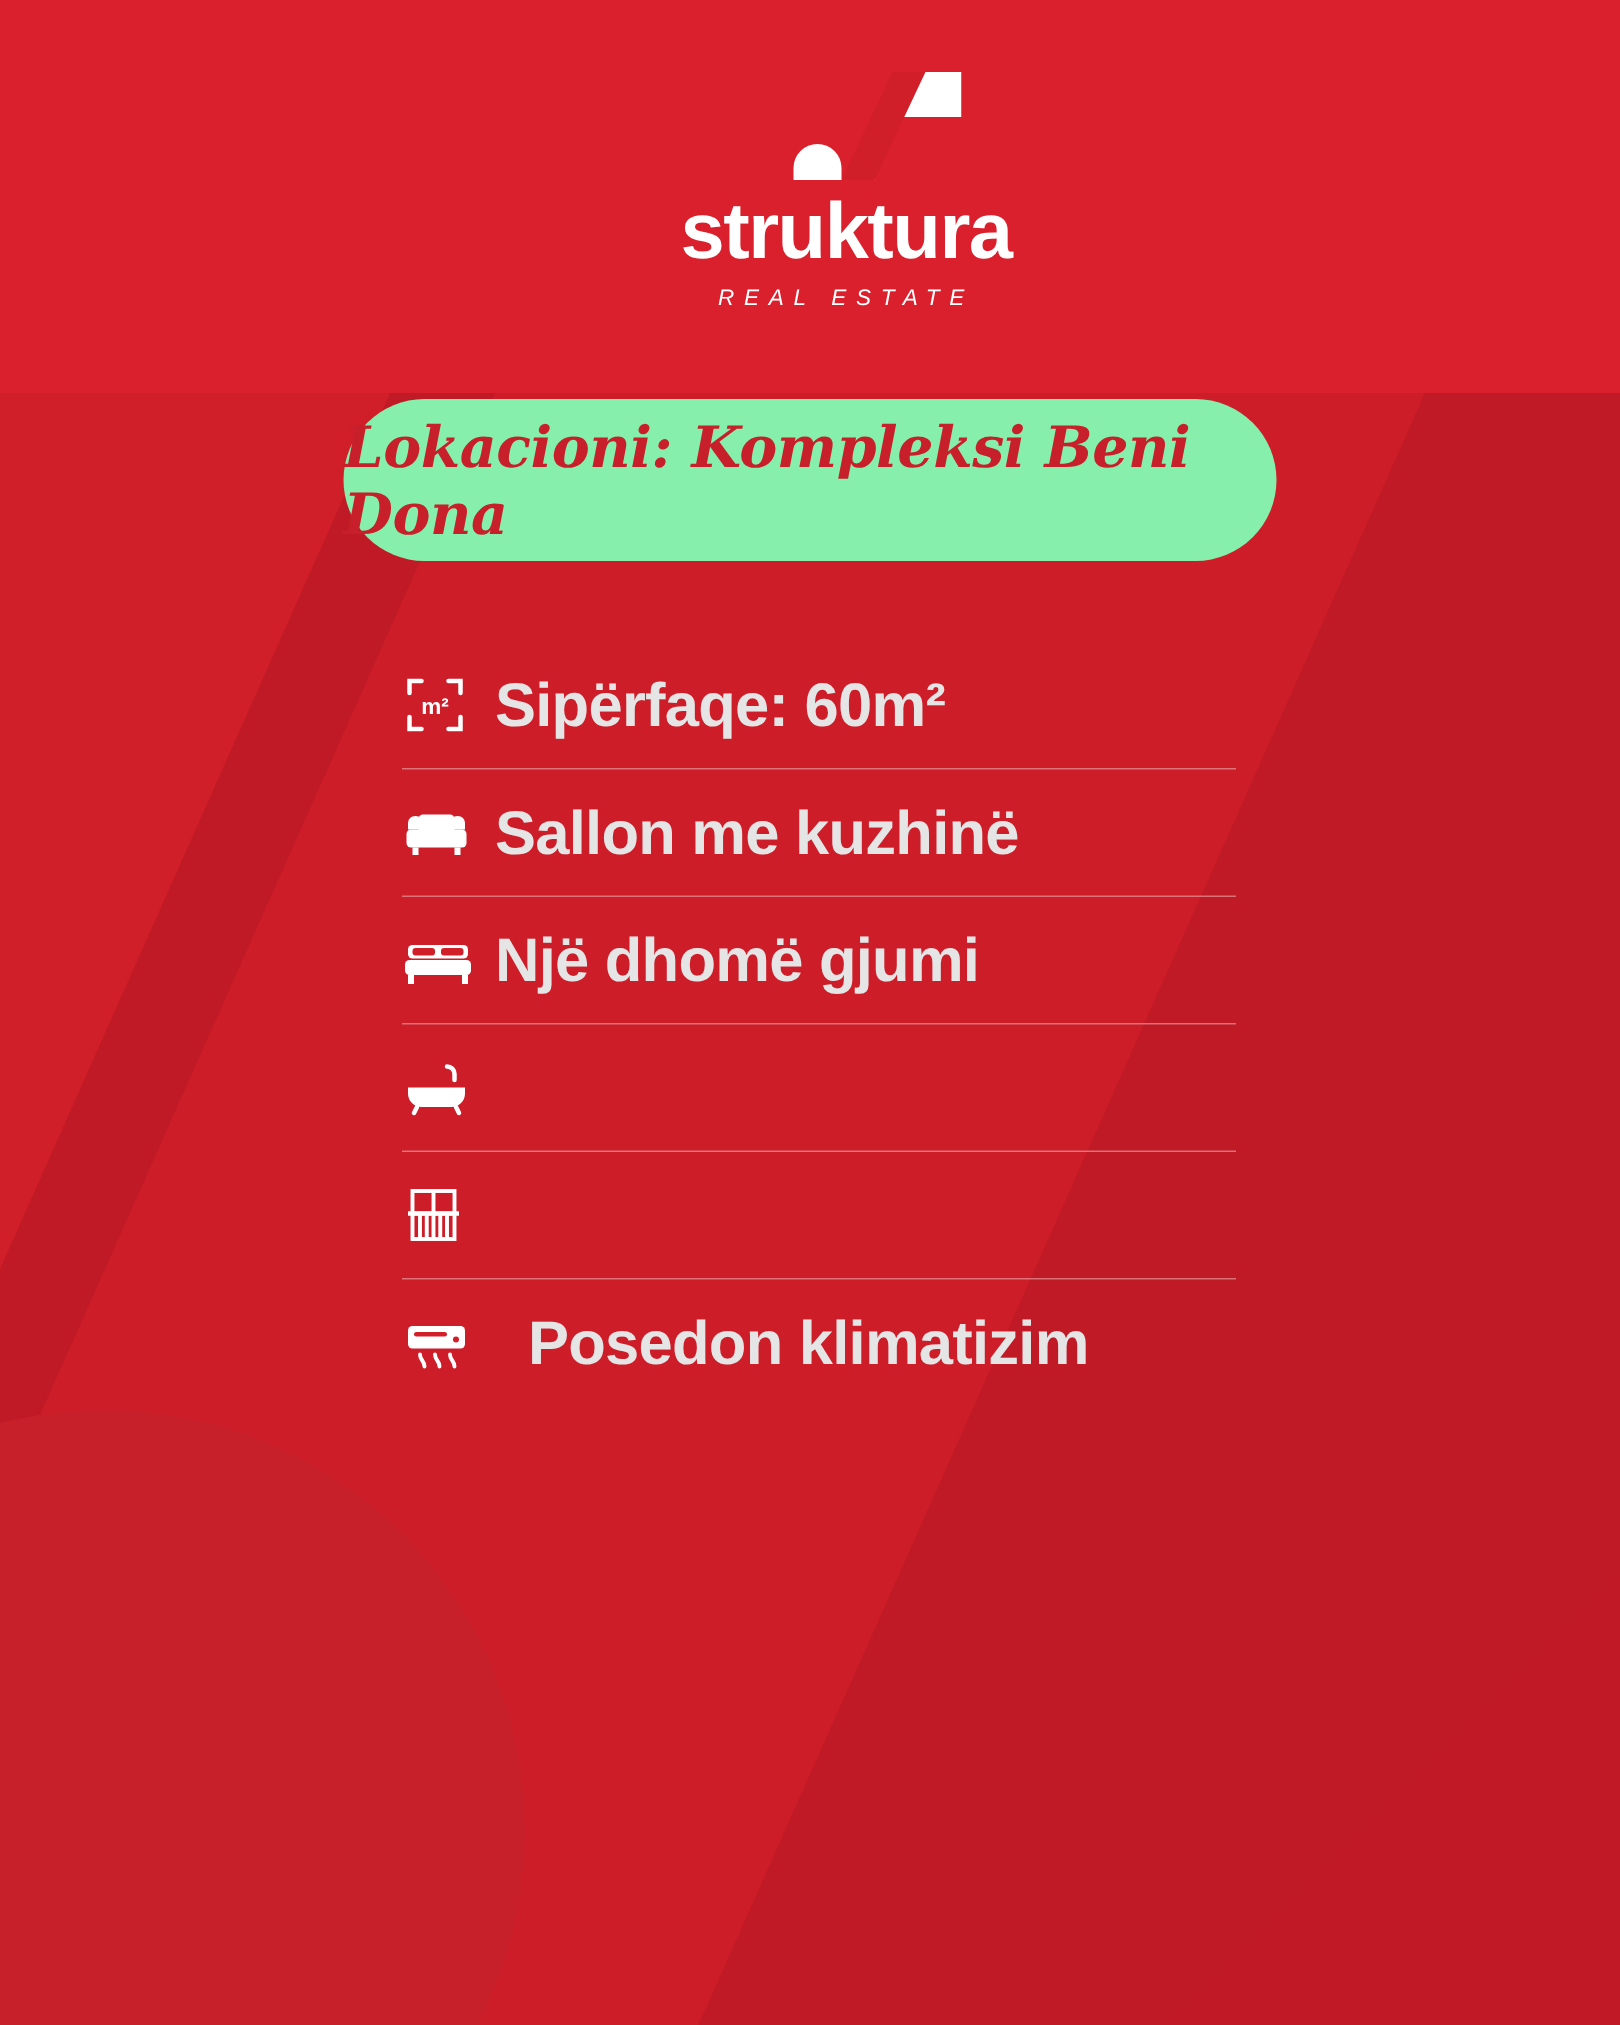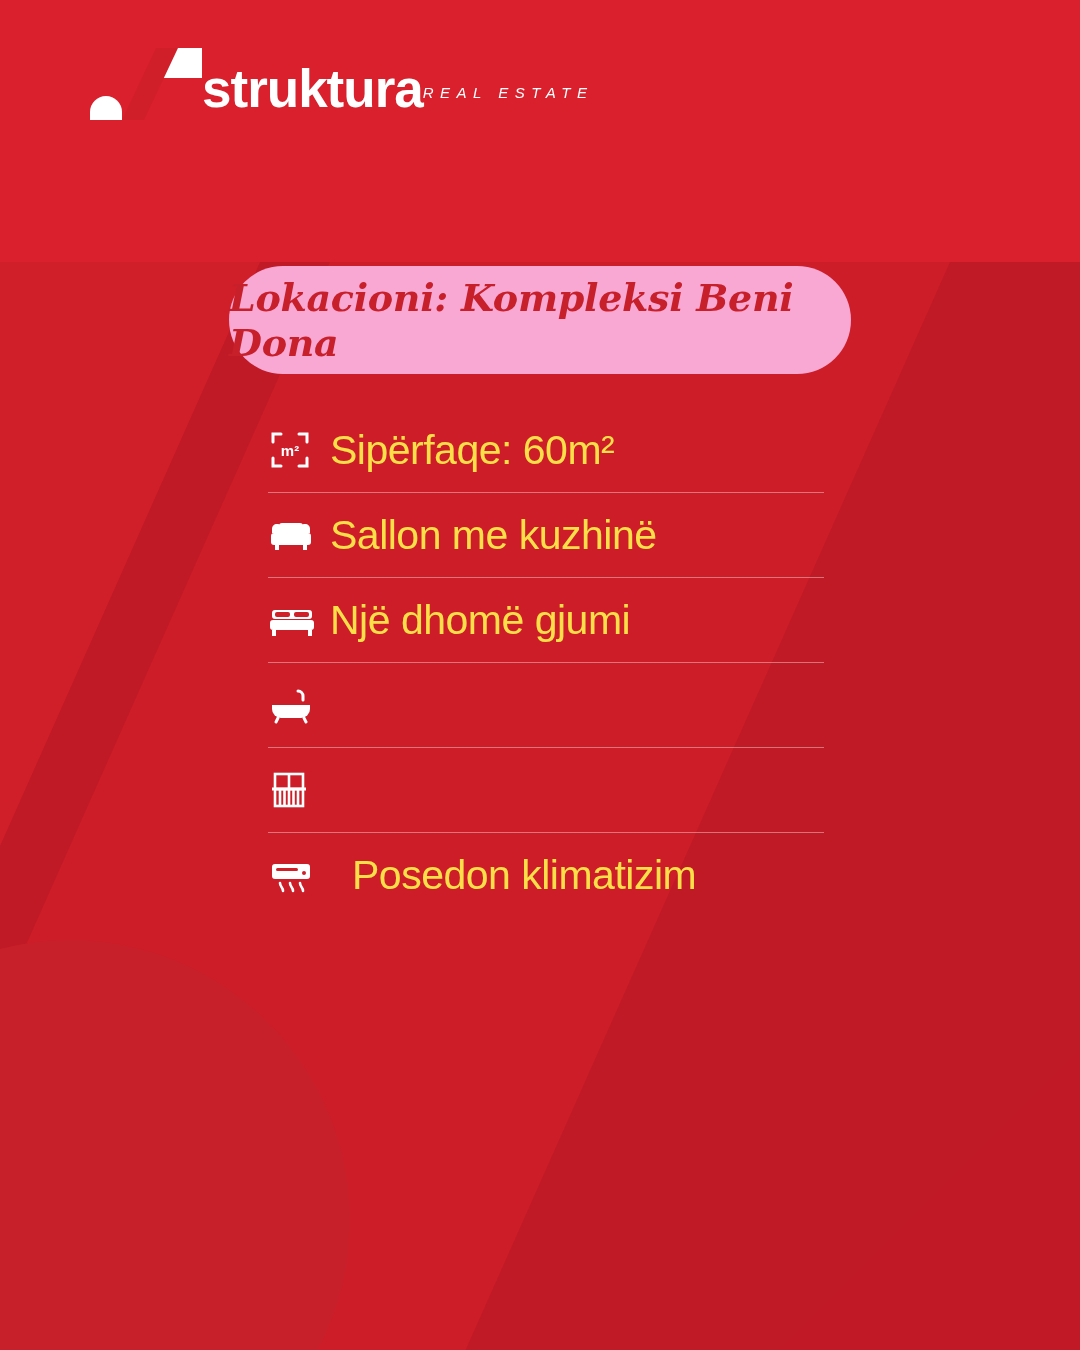--- a/index.html
+++ b/index.html
@@ -66,21 +66,21 @@
     opacity: .35;
   }
 
   
   .logo-wrap {
     position: absolute;
     top: 48px;
     left: 0;
     width: 1080px;
     display: flex;
-    flex-direction: row;
+    flex-direction: column;
     align-items: center;
     padding-left: 48px;
   }
   .logo-mark {
     width: 120px;
     height: 72px;
     position: relative;
     margin-bottom: 8px;
     margin-left: 34px;
   }
@@ -114,39 +114,39 @@
     font-style: italic;
   }
 
   
   .pill {
     position: absolute;
     top: 266px;
     left: 229px;
     width: 622px;
     height: 108px;
-    background: #f9a8d4;
+    background: #86efac;
     border-radius: 54px;
     display: flex;
     align-items: center;
     justify-content: center;
   }
   .pill-text {
     font-family: "DejaVu Serif", "Liberation Serif", serif;
     font-style: italic;
     font-weight: 700;
     font-size: 38px;
     color: #c8202b;
     letter-spacing: -0.3px;
   }
 
   
   .features {
     position: absolute;
-    top: 408px;
+    top: 428px;
     left: 268px;
     width: 556px;
   }
   .feature {
     display: flex;
     align-items: center;
     height: 85px;
     border-bottom: 1.5px solid rgba(255,255,255,0.38);
   }
   .feature:last-child { border-bottom: none; gap: 22px; }
@@ -154,22 +154,22 @@
     width: 62px;
     min-width: 62px;
     height: 52px;
     display: flex;
     align-items: center;
     justify-content: flex-start;
     color: #ffffff;
   }
   .feat-label {
     font-size: 41px;
-    font-weight: 400;
-    color: #fde047;
+    font-weight: 700;
+    color: #e5e5e5;
     letter-spacing: -0.5px;
     line-height: 1;
     white-space: nowrap;
   }
   svg { display: block; }
 </style>
 </head>
 <body>
 
 <div id="canvas">

